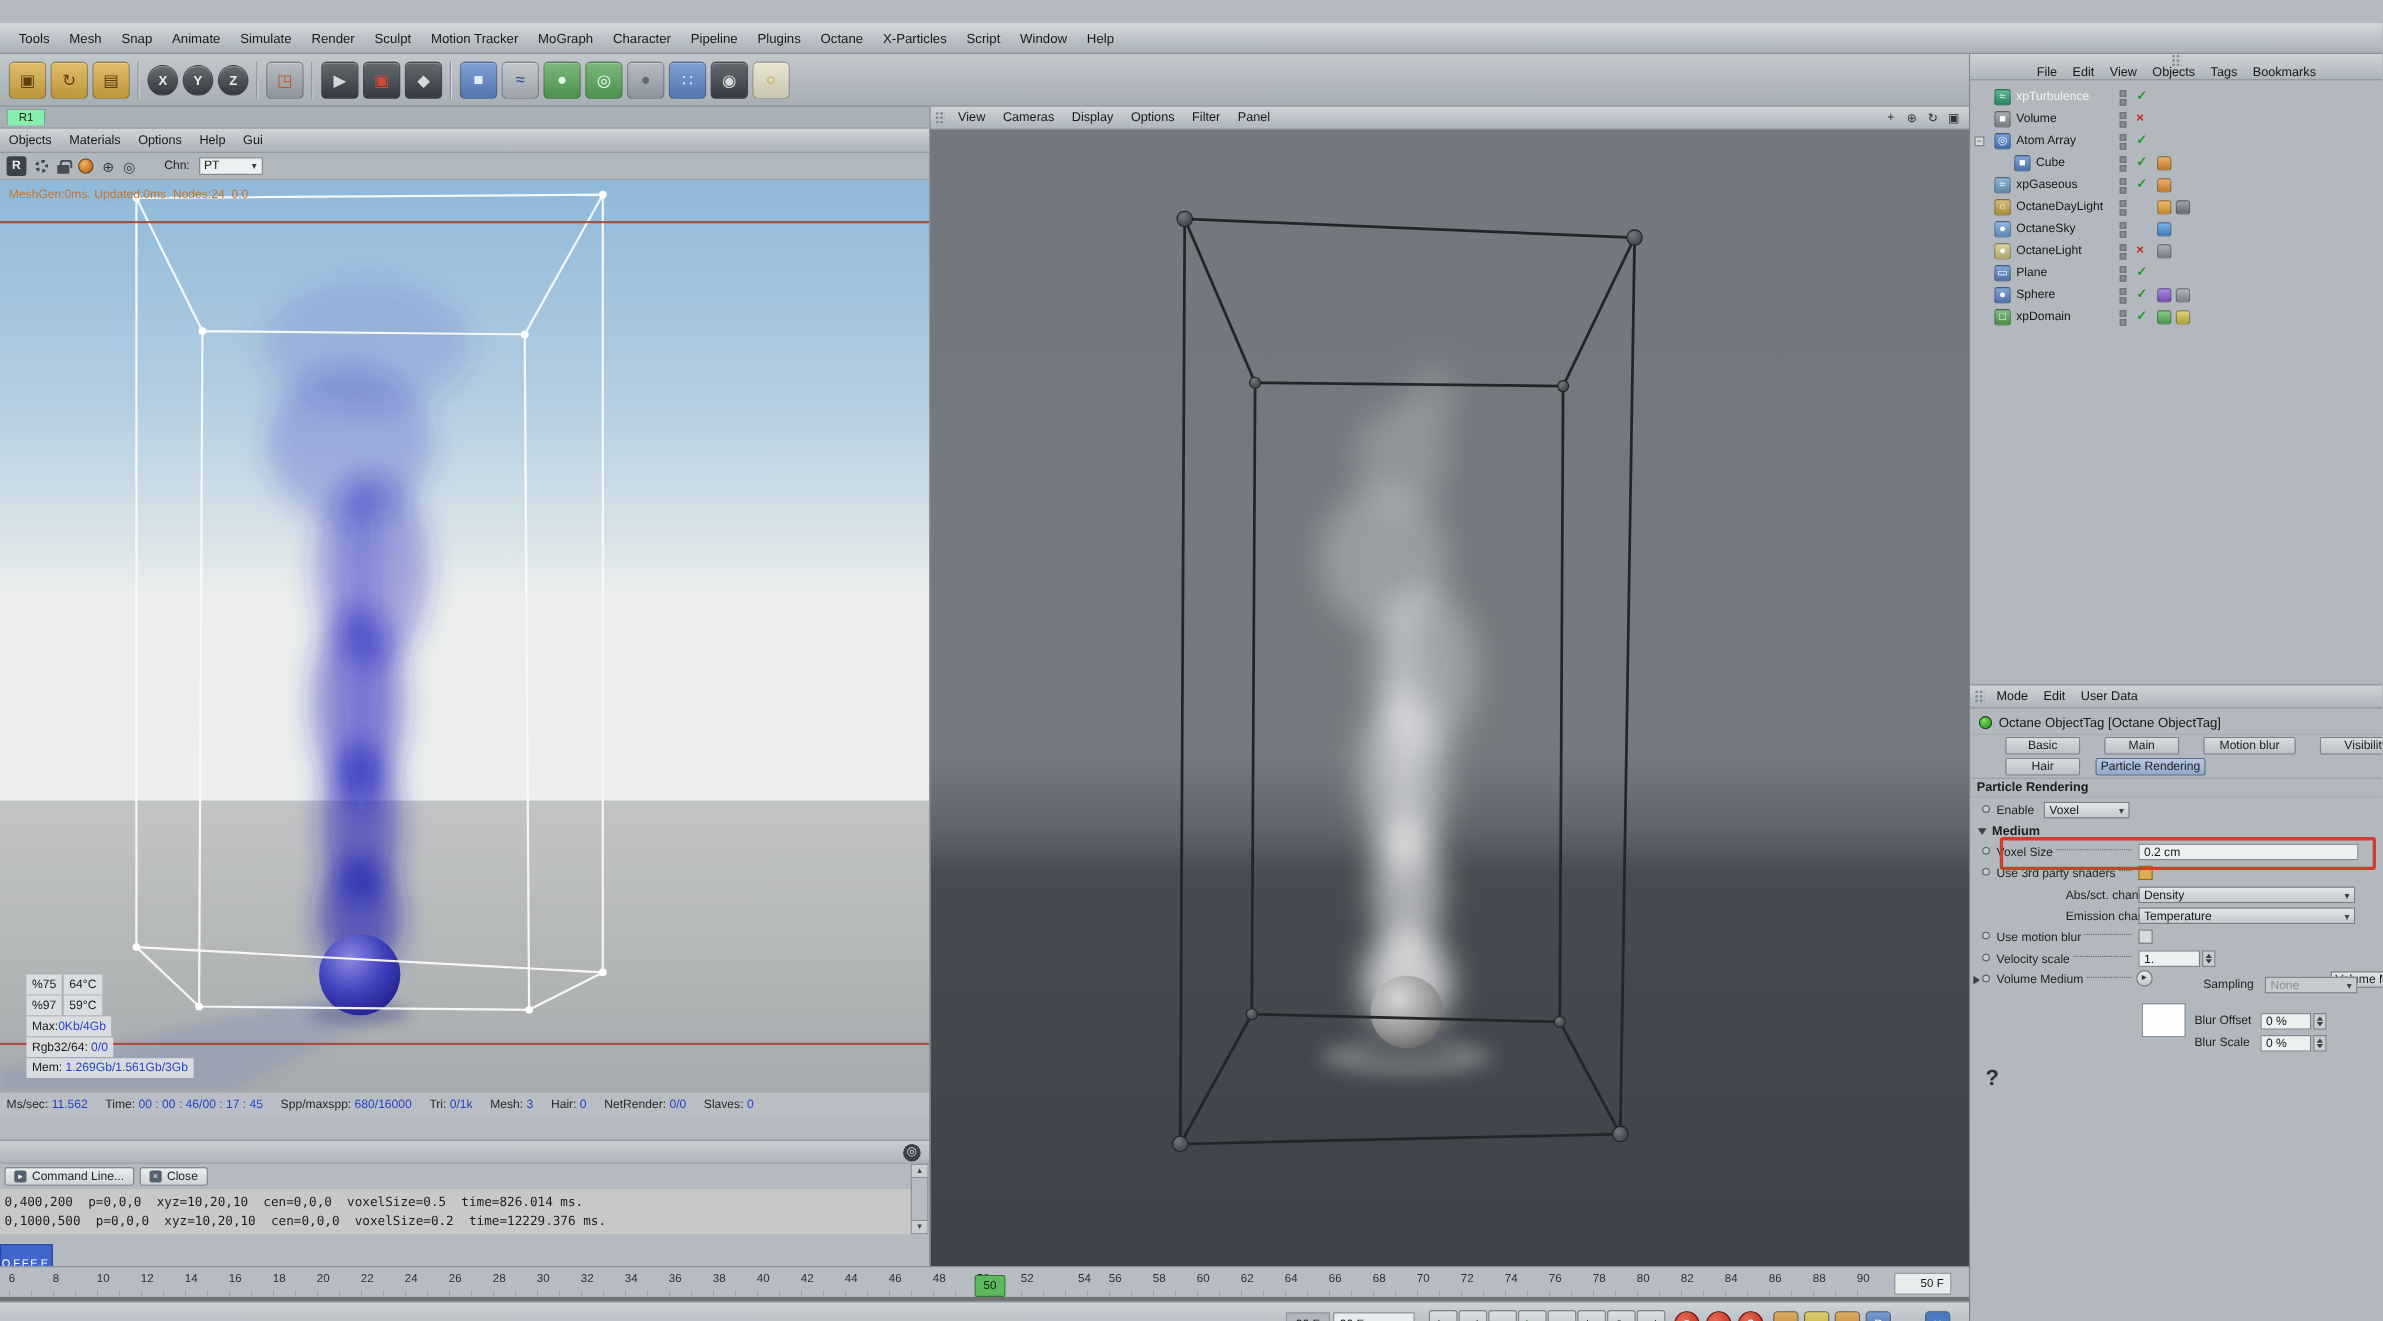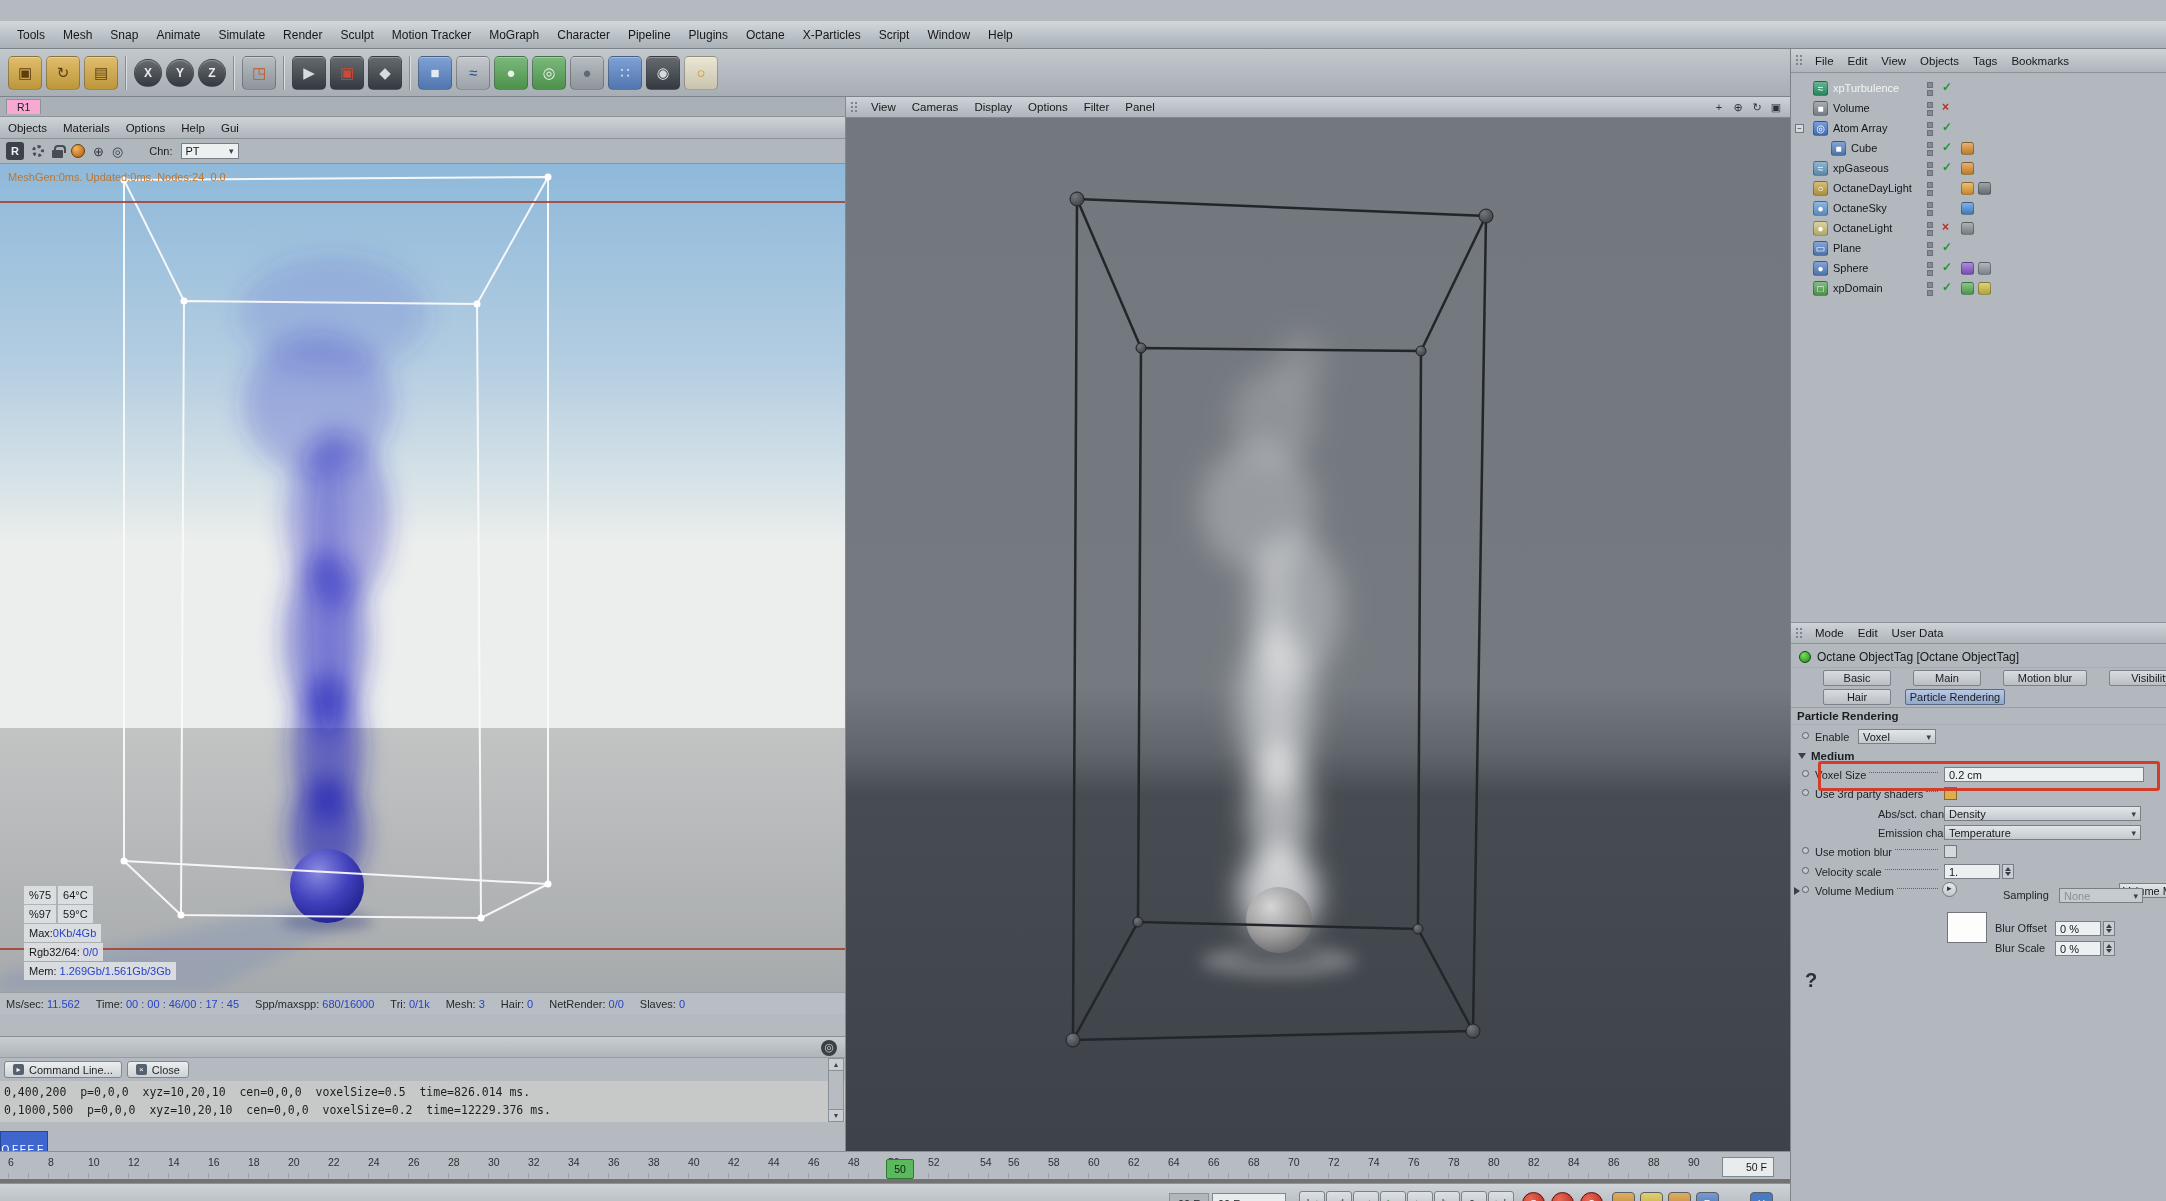--- a/index.html
+++ b/index.html
@@ -17,21 +17,21 @@
     background:linear-gradient(#c2c8cc,#a7aeb4); border-bottom:1px solid #7c838a; padding-left:6px; }
   .tbi { width:34px; height:34px; margin:0 2px; border-radius:5px; display:flex; align-items:center;
     justify-content:center; font-size:15px; border:1px solid rgba(55,60,66,.4);
     box-shadow:inset 0 1px 0 rgba(255,255,255,.3); }
   .tbi.rnd { width:28px; height:28px; border-radius:50%; font-size:12px; font-weight:bold; }
   .tsep { width:2px; height:34px; background:#868d93; border-right:1px solid #d9dde0; margin:0 5px; }
 
   
   #lv-tabbar { left:0; top:76px; width:845px; height:20px; background:#a9b0b6;
     border-bottom:1px solid #8b9298; display:flex; align-items:center; }
-  #lv-tab { margin-left:6px; padding:1px 10px; background:#f9a8d4; border:1px solid #8b9298;
+  #lv-tab { margin-left:6px; padding:1px 10px; background:#86efac; border:1px solid #8b9298;
     border-bottom:none; font-size:10.5px; color:#202428; }
   #lv-menubar { left:0; top:96px; width:845px; height:22px; display:flex; align-items:center;
     background:linear-gradient(#cdd3d7,#aeb5bb); border-bottom:1px solid #8b9298; }
   #lv-menubar .mi { font-size:11.5px; padding:0 8px; }
   #lv-toolbar { left:0; top:118px; width:845px; height:25px; background:#b0b7bd;
     border-bottom:1px solid #8b9298; display:flex; align-items:center; gap:8px; padding-left:6px; }
   #lv-r-btn { width:18px; height:18px; background:#3c4249; color:#eef0f2; border-radius:3px;
     font-size:11px; font-weight:bold; display:flex; align-items:center; justify-content:center; }
   .gear { width:12px; height:12px; border:3px dotted #474d53; border-radius:50%; }
   .lockb { width:11px; height:8px; background:#474d53; border-radius:1px; position:relative; margin-top:5px;}
@@ -122,21 +122,21 @@
   .vci { width:16px; height:16px; font-size:11px; color:#2c3136; display:flex; align-items:center;
     justify-content:center; }
   #vp-canvas { left:845px; top:97px; width:945px; height:1033px; border-left:1px solid #82898f;
     overflow:hidden; background:#71767c; }
 
   
   #right-panel { left:1790px; top:28px; width:376px; height:1173px; background:#b2b8bd;
     border-left:1px solid #7c838a; overflow:hidden; }
   #om-menubar { position:absolute; top:0; left:0; right:0; height:24px;
     background:linear-gradient(#cdd3d7,#aeb5bb); border-bottom:1px solid #8b9298;
-    display:flex; align-items:center; }
+    display:flex; align-items:center;flex-direction:column; }
   #om-menubar .mi, #am-menubar .mi { font-size:11.5px; padding:0 7px; }
   #om-list { position:absolute; top:24px; left:0; right:0; height:280px; }
   .om-row { position:absolute; left:0; width:100%; height:19px; }
   .om-exp { position:absolute; left:4px; top:5px; width:9px; height:9px; background:#d6dade;
     border:1px solid #70767c; font-size:8px; line-height:7px; text-align:center; color:#23272b; }
   .om-ico { position:absolute; top:2px; width:15px; height:15px; border-radius:3px; color:#fff;
     font-size:10px; line-height:14px; text-align:center; border:1px solid rgba(30,34,40,.35); }
   .om-name { position:absolute; top:3px; font-size:11px; color:#14161a; white-space:nowrap; }
   .om-name.sel { color:#f2f6f2; }
   .om-dot { position:absolute; width:6px; height:6px; background:#858c93; border:1px solid #6a7178; }

